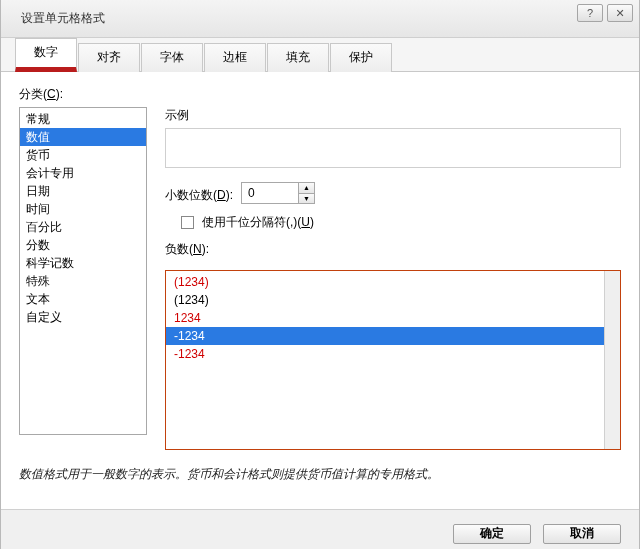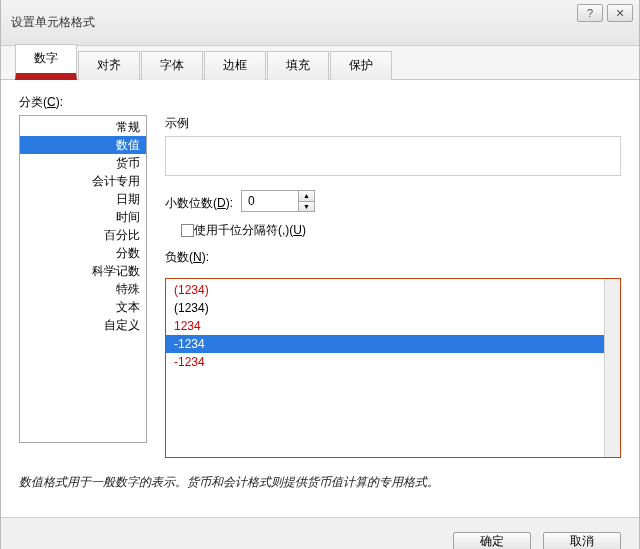--- a/index.html
+++ b/index.html
@@ -15,26 +15,26 @@
   }
   
   .window {
     width: 640px;
     height: 549px;
     background: #fff;
     border: 1px solid #b9b9b9;
     border-top: none;
   }
   .titlebar {
-    height: 46px;
+    height: 38px;
     background: linear-gradient(#f4f4f4, #e6e6e6);
     border-bottom: 1px solid #cfcfcf;
     display: flex;
     align-items: center;
-    padding-left: 10px;
+    padding-left: 20px;
     position: relative;
   }
   .titlebar .title {
     color: #333;
   }
   .titlebar .controls {
     position: absolute;
     right: 6px;
     top: 4px;
     display: flex;
@@ -68,21 +68,21 @@
     border-bottom: none;
     background: linear-gradient(#fafafa,#ededed);
     margin-right: 1px;
     font-size: 12px;
     cursor: pointer;
     position: relative;
     top: 1px;
   }
   .tab.active {
     background: #fff;
-    border-bottom: 7px solid #b91c1c;
+    border-bottom: 5px solid #b91c1c;
     top: 1px;
     z-index: 2;
   }
   
   .pane {
     background: #fff;
     padding: 10px 18px 8px 18px;
     height: calc(549px - 30px - 34px - 48px);
     position: relative;
   }
@@ -96,21 +96,20 @@
     height: 328px;
     border: 1px solid #a8a8a8;
     background: #fff;
     overflow: hidden;
     padding: 2px 0;
   }
   .cat-item {
     padding: 1px 6px;
     line-height: 16px;
     cursor: pointer;
-    text-align: right;
   }
   .cat-item.selected {
     background: #2a7ae2;
     color: #ffffff;
   }
   .right-col {
     flex: 1;
     display: flex;
     flex-direction: column;
   }
@@ -151,21 +150,21 @@
     justify-content:center;
     font-size: 7px;
     line-height: 1;
     cursor: pointer;
     background: linear-gradient(#fafafa,#e6e6e6);
   }
   .spinner .spins div:first-child { border-bottom: 1px solid #a8a8a8;}
   .chk-row {
     display:flex;
     align-items:center;
-    gap:0;
+    gap:8px;
     margin-bottom: 10px;
     padding-left: 16px;
   }
   .chk {
     width:13px; height:13px; border:1px solid #888; background:#fff; cursor:pointer;
   }
   .neg-label { margin-bottom: 12px; }
   .neg-list {
     border: 1px solid #c2410c;
     height: 180px;
@@ -204,21 +203,21 @@
     gap: 12px;
   }
   .btn {
     min-width: 78px;
     height: 20px;
     border: 1px solid #a0a0a0;
     background: linear-gradient(#fcfcfc,#e4e4e4);
     border-radius: 2px;
     cursor: pointer;
     font-size: 12px;
-    display:flex; align-items:center; justify-content:center;
+    display:flex; align-items:center; justify-content:center;font-weight:bold;
   }
   .u { text-decoration: underline; }
 </style>
 </head>
 <body>
 
 <div class="window">
 
   <div class="titlebar">
     <span class="title">设置单元格格式</span>

